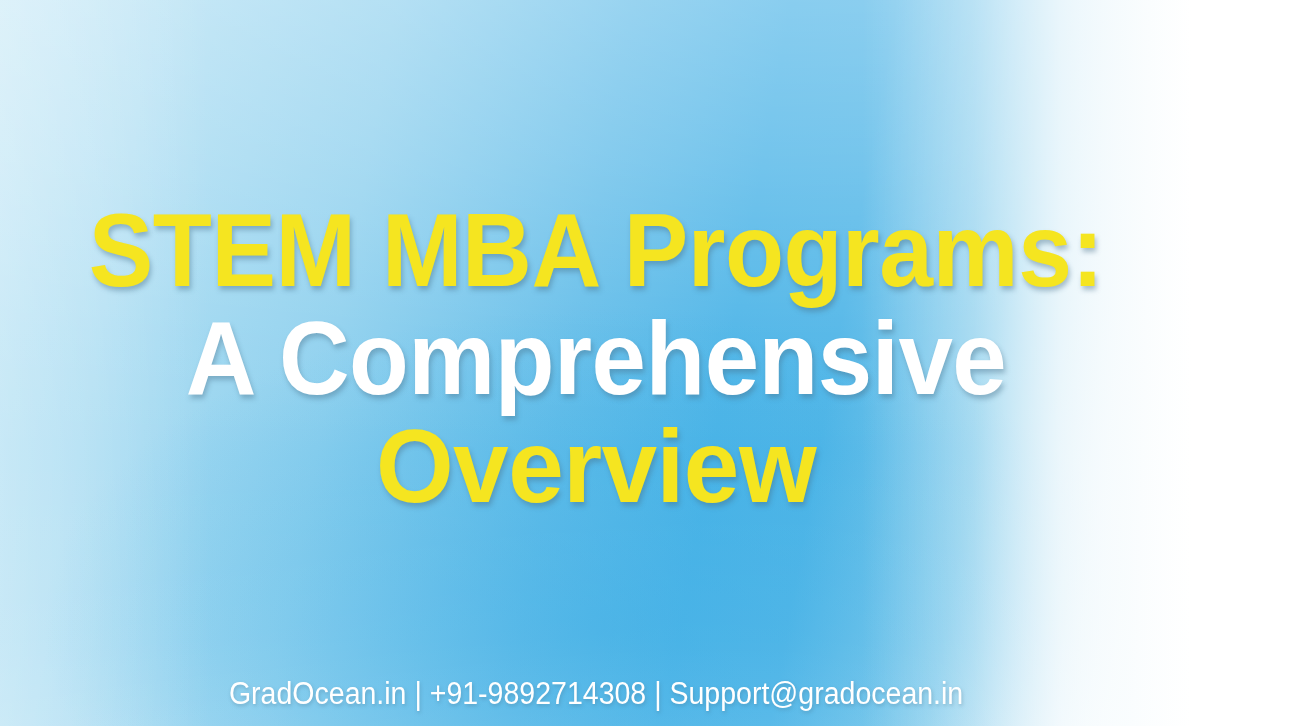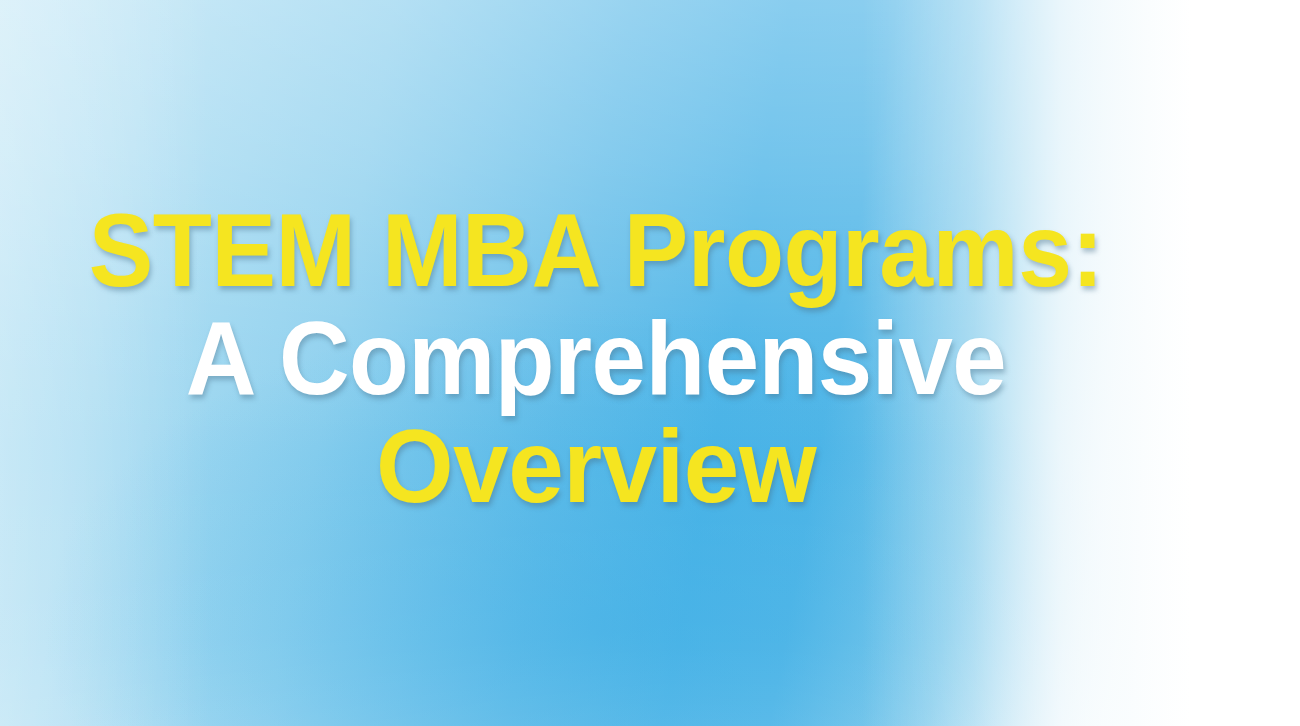--- a/index.html
+++ b/index.html
@@ -155,14 +155,17 @@
   <div class="bg-glow"></div>
   <div class="bg-leftfade"></div>
   <div class="bg-rightfade"></div>
 
   <div class="headline">
     <span class="hl-line hl-line-1">STEM MBA Programs:</span>
     <span class="hl-line hl-line-2">A Comprehensive</span>
     <span class="hl-line hl-line-3">Overview</span>
   </div>
 
+  <div class="footer">
+    <span class="footer-text">GradOcean.in | +91-9892714308 | Support@gradocean.in</span>
+  </div>
 
 </div>
 
 </body></html>

